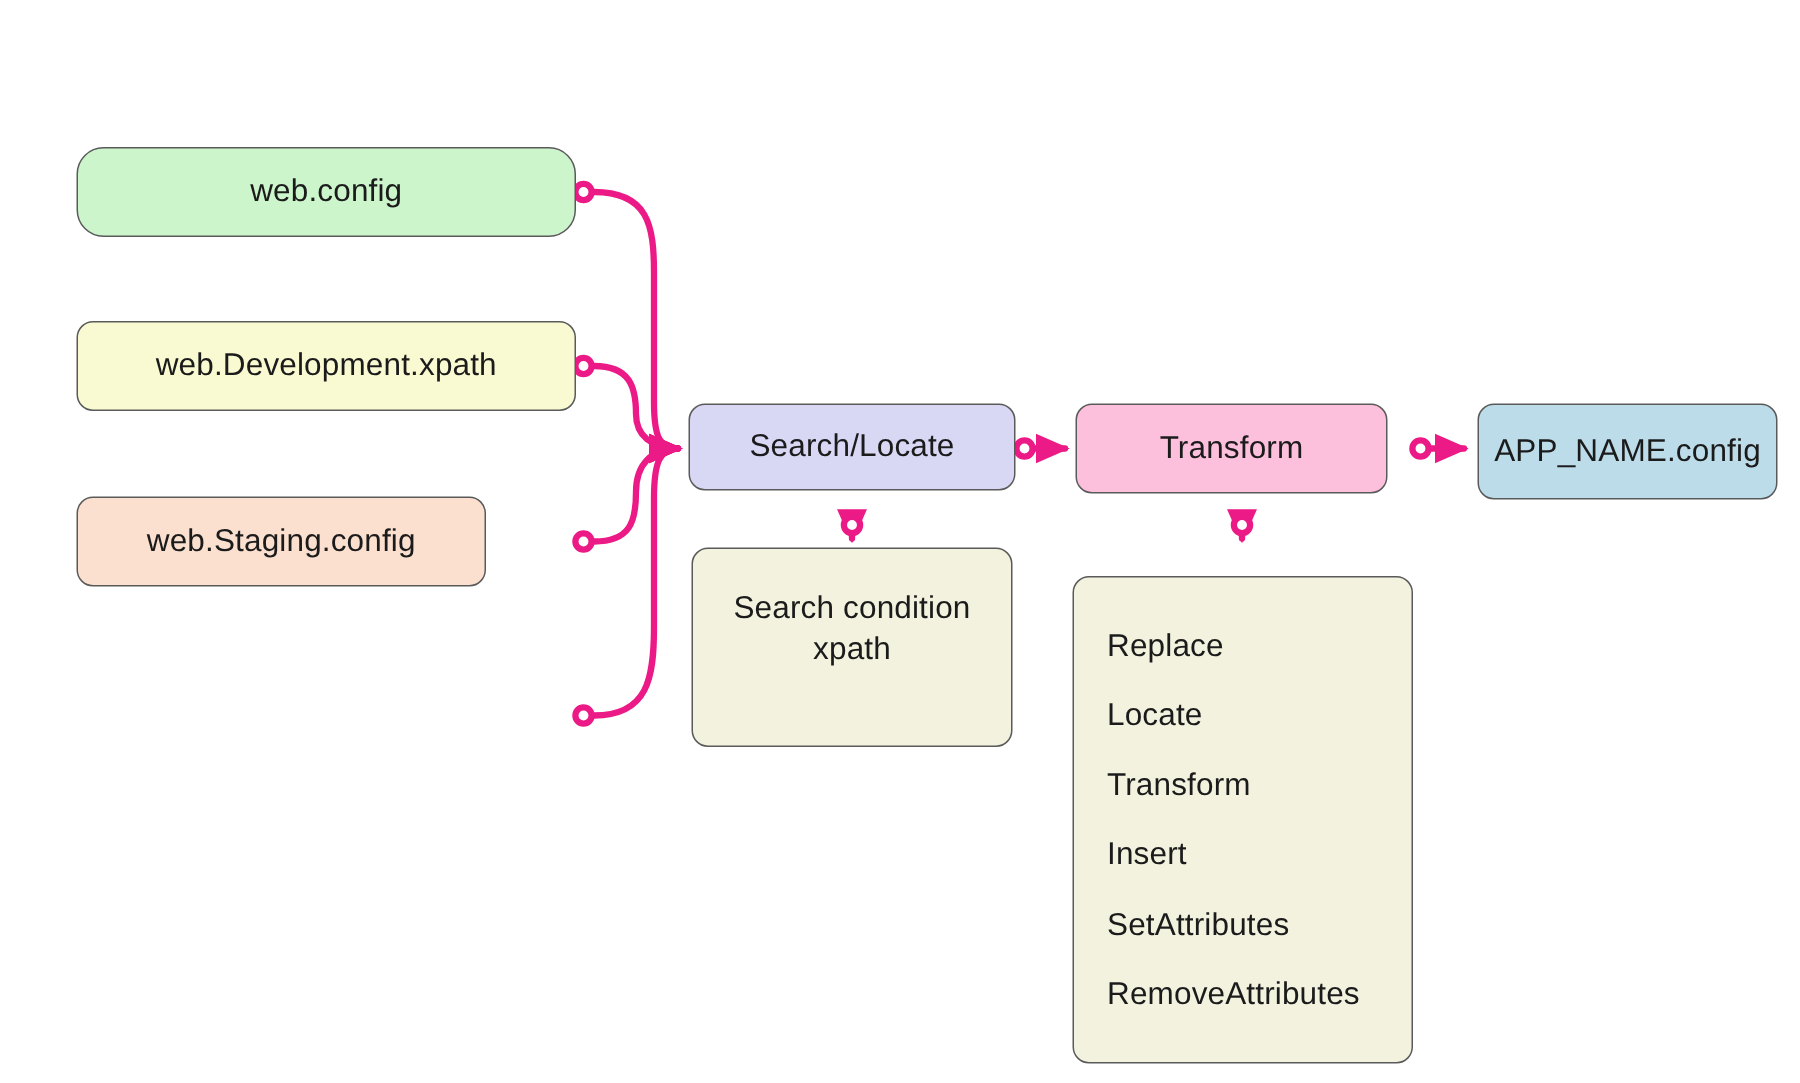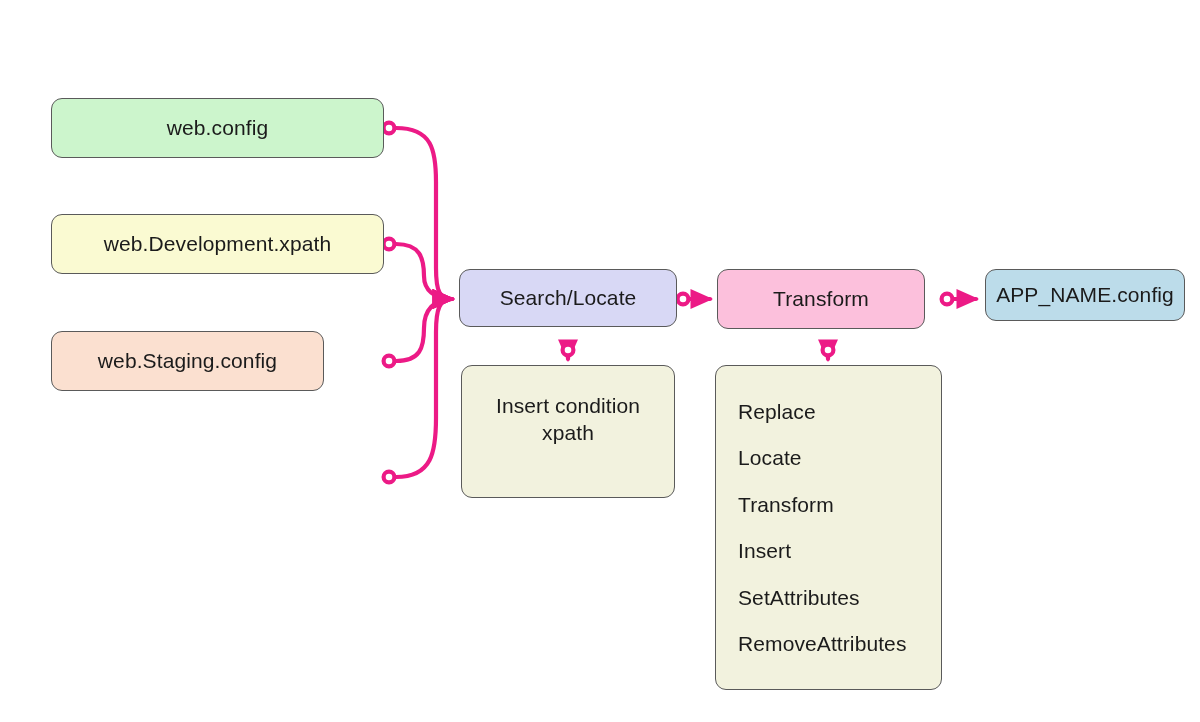--- a/index.html
+++ b/index.html
@@ -53,21 +53,21 @@
   }
   .op-item {
     font-size: 21px;
     color: #1b1b1b;
     margin: 0;
     padding: 0;
     height: 48.5px;
     display: flex;
     align-items: center;
   }
-  .src-green  { background: #ccf5cc; }
+  .src-green  { background: #ccf5cc; border-radius: 18px; }
   .src-yellow { background: #fafad2; }
   .src-peach  { background: #fbe0d0; }
   .src-blue   { background: #ade8fb; }
   .proc-lav   { background: #d8d8f5; }
   .proc-pink  { background: #fcc0dc; }
   .out-steel  { background: #bcdcea; }
   .detail-cream { background: #f2f2de; }
 </style>
 </head>
 <body>
@@ -126,30 +126,30 @@
 
 
   <div class="node proc-lav" style="left:459px; top:269px; width:218px; height:58px;">
     <span>Search/Locate</span>
   </div>
 
   <div class="node proc-pink" style="left:717px; top:269px; width:208px; height:60px;">
     <span>Transform</span>
   </div>
 
-  <div class="node out-steel" style="left:985px; top:269px; width:200px; height:52px;">
+  <div class="node out-steel" style="left:985px; top:269px; width:200px; height:64px;">
     <span>APP_NAME.config</span>
   </div>
 
   <div class="node detail-cream top-align" style="left:461px; top:365px; width:214px; height:133px;">
-    <span>Insert condition
+    <span>Search condition
 xpath</span>
   </div>
 
-  <div class="node detail-cream list" style="left:715px; top:365px; width:227px; height:325px;">
+  <div class="node detail-cream list" style="left:715px; top:384px; width:227px; height:325px;">
     <div class="op-item">Replace</div>
     <div class="op-item">Locate</div>
     <div class="op-item">Transform</div>
     <div class="op-item">Insert</div>
     <div class="op-item">SetAttributes</div>
     <div class="op-item">RemoveAttributes</div>
   </div>
 
 </div>
 

